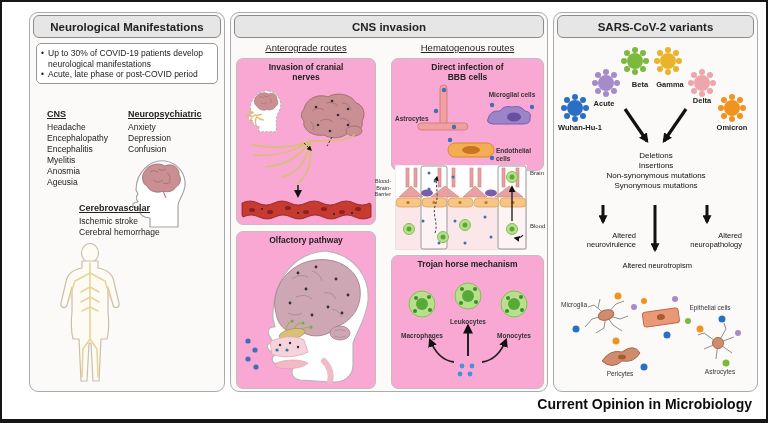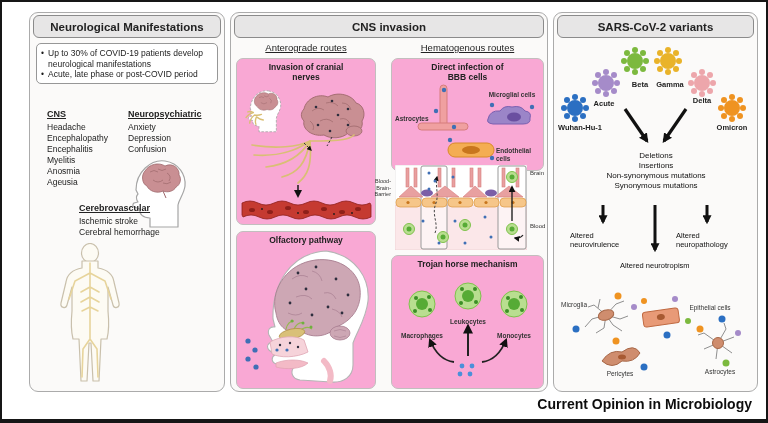--- a/index.html
+++ b/index.html
@@ -25,21 +25,21 @@
     border:1px solid #979797;border-radius:5px;padding:4px 5px 3px 4px;
     font-size:8.5px;line-height:10.5px;box-sizing:border-box;}
   .bullet-row{display:flex;}
   .bullet-row .b{width:7px;flex:none;}
   .tiny-label{position:absolute;font-size:6.5px;line-height:7.5px;color:#333;}
   .virus{position:absolute;width:16px;height:16px;border-radius:50%;background:currentColor;
     box-shadow:0 -11px 0 -5px, 8px -8px 0 -5px, 11px 0 0 -5px, 8px 8px 0 -5px,
                0 11px 0 -5px, -8px 8px 0 -5px, -11px 0 0 -5px, -8px -8px 0 -5px;}
   .vlabel{position:absolute;font-size:7.5px;font-weight:bold;text-align:center;color:#222;}
   .mut{position:absolute;font-size:8px;line-height:10px;text-align:center;color:#111;}
-  .outcome{position:absolute;font-size:7.5px;line-height:9px;text-align:left;color:#111;}
+  .outcome{position:absolute;font-size:7.5px;line-height:9px;text-align:right;color:#111;}
   .cell-label{position:absolute;font-size:6.5px;text-align:center;color:#333;}
   .journal{position:absolute;right:14px;top:394px;font-size:14px;font-weight:bold;color:#0d0d0d;margin-left:6px;}
   svg{display:block;}
 </style>
 </head>
 <body>
 
 <div class="stage">
 
   <svg width="0" height="0">

